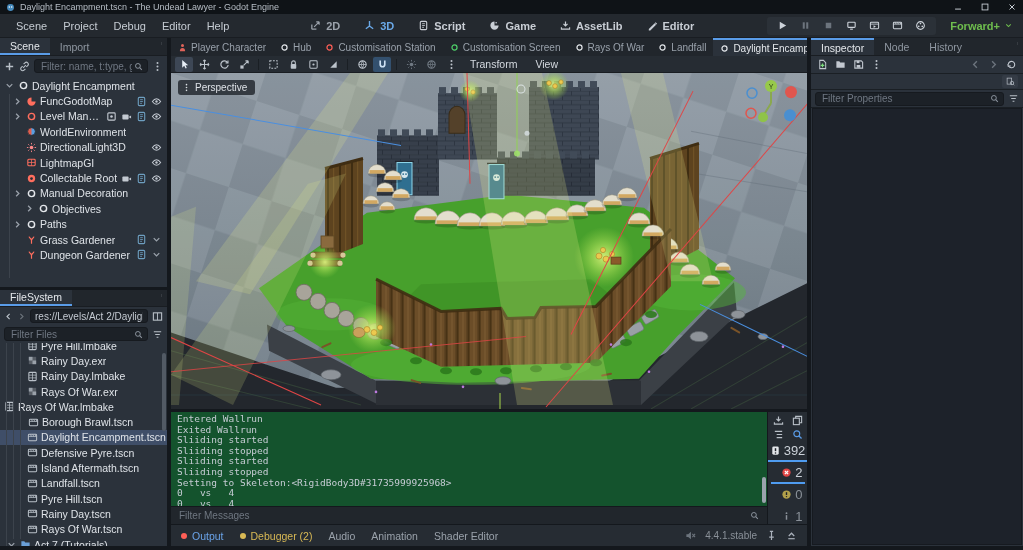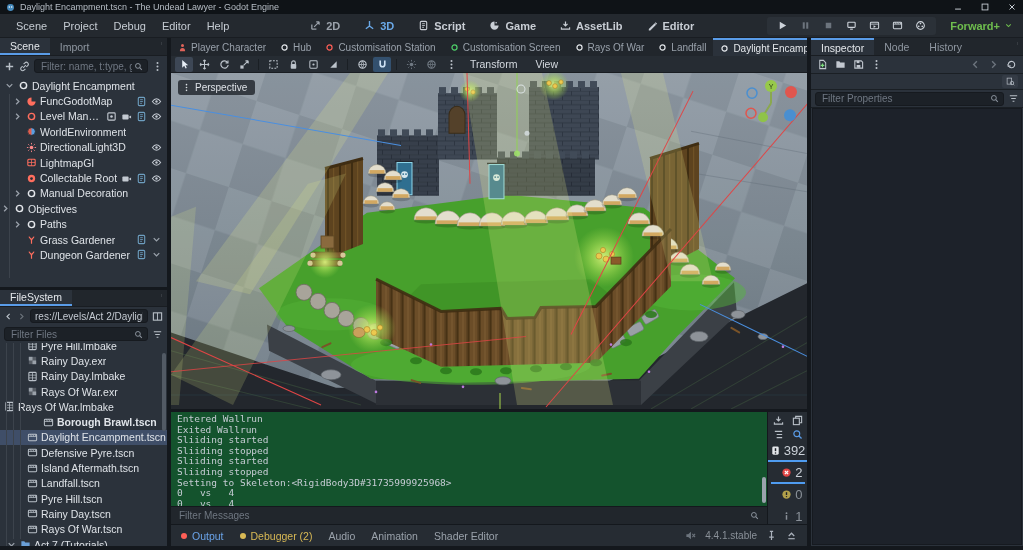--- a/index.html
+++ b/index.html
@@ -471,21 +471,21 @@
                 </svg>
               </span>
               <span class="ic" style="color:#e4e7eb">
                 <svg viewBox="0 0 12 12">
                   <circle cx="6" cy="6" r="3.4" fill="none" stroke="currentColor" stroke-width="1.6"></circle>
                 </svg>
               </span>
               <span class="lbl">Manual Decoration</span>
               <span class="trail"></span>
             </div>
-            <div class="trow" style="padding-left: 0;">
+            <div class="trow" style="padding-left: 24px;">
               <span class="exp">
                 <svg viewBox="0 0 12 12">
                   <path d="M4.5 3 7.5 6 4.5 9" fill="none" stroke="currentColor" stroke-width="1.4"></path>
                 </svg>
               </span>
               <span class="ic" style="color:#e4e7eb">
                 <svg viewBox="0 0 12 12">
                   <circle cx="6" cy="6" r="3.4" fill="none" stroke="currentColor" stroke-width="1.6"></circle>
                 </svg>
               </span>
@@ -648,21 +648,21 @@
             </div>
             <div class="trow fsrow" style="">
               <span class="ic" style="color:#b9c0c8">
                 <svg viewBox="0 0 12 12">
                   <rect x="2" y="1.5" width="8" height="9" rx="1" fill="none" stroke="currentColor" stroke-width="1.1"></rect>
                   <path d="M2 4.5h8M2 7.5h8M6 1.5v9" stroke="currentColor" stroke-width=".8"></path>
                 </svg>
               </span>
               <span class="lbl">Rays Of War.lmbake</span>
             </div>
-            <div class="trow fsrow" style="padding-left: 43px; font-weight: bold;">
+            <div class="trow fsrow" style="padding-left: 28px;">
               <span class="ic" style="color:#b9c0c8">
                 <svg viewBox="0 0 12 12">
                   <rect x="1.5" y="2.5" width="9" height="7" rx="1" fill="none" stroke="currentColor" stroke-width="1.1"></rect>
                   <path d="M1.5 4.8h9M3.8 2.5l1 2.3M6.3 2.5l1 2.3M8.8 2.5l1 2.3" stroke="currentColor" stroke-width=".9"></path>
                 </svg>
               </span>
               <span class="lbl">Borough Brawl.tscn</span>
             </div>
             <div class="trow fsrow selected" style="padding-left: 27px;">
               <span class="ic" style="color:#b9c0c8">

